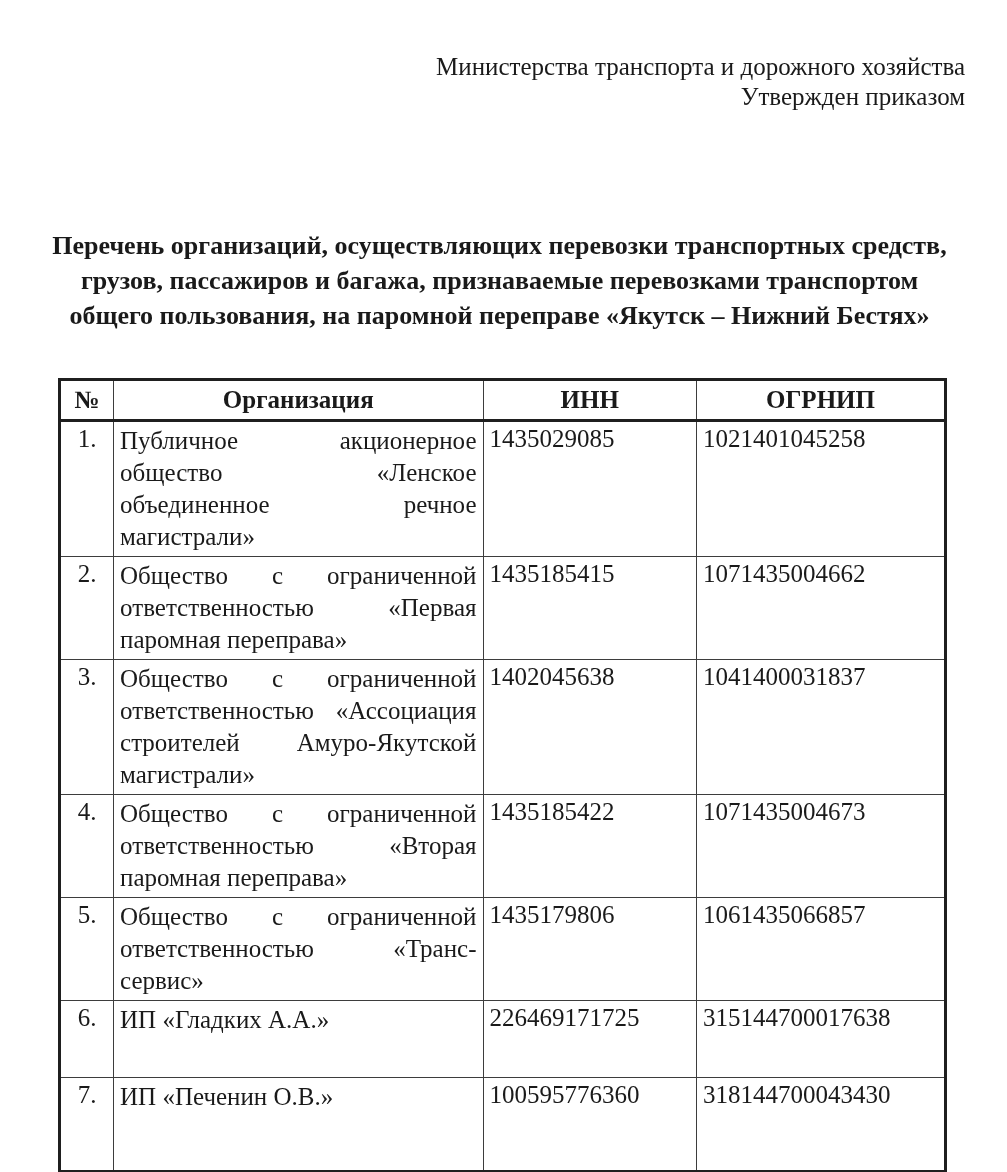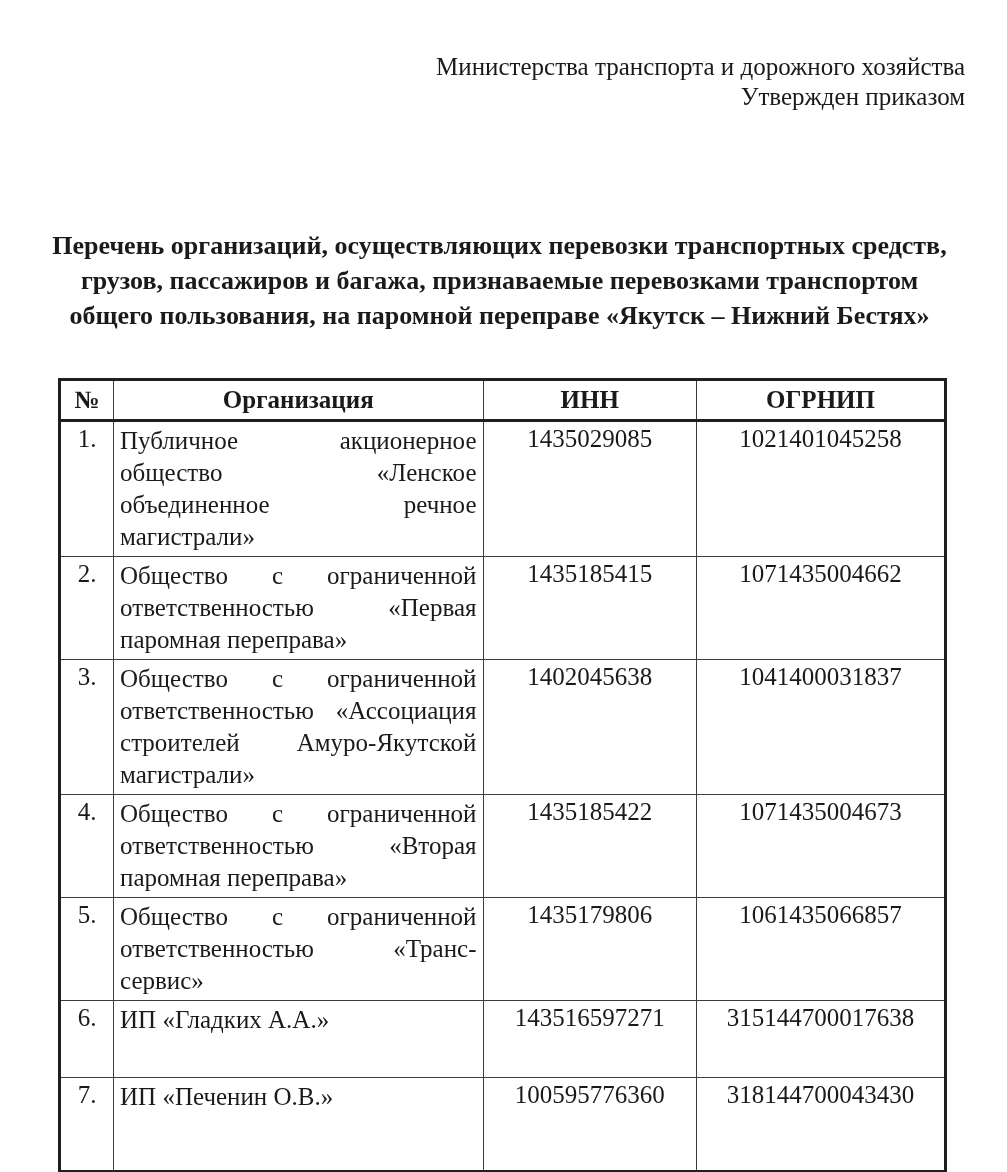--- a/index.html
+++ b/index.html
@@ -75,21 +75,20 @@
   }
   td.org-cell {
     text-align: justify;
     text-align-last: left;
     padding-left: 9px;
     padding-right: 9px;
     padding-top: 6px;
     line-height: 32px;
   }
   td.inn-cell, td.ogrnip-cell {
-    text-align: center;
     padding-top: 6px;
   }
   
   tbody tr:nth-child(1) td { height: 110px; }
   tbody tr:nth-child(2) td { height: 90px; }
   tbody tr:nth-child(3) td { height: 116px; }
   tbody tr:nth-child(4) td { height: 88px; }
   tbody tr:nth-child(5) td { height: 86px; }
   tbody tr:nth-child(6) td { height: 70px; }
   tbody tr:nth-child(7) td { height: 86px; }
@@ -148,21 +147,21 @@
         </tr>
         <tr>
           <td class="num-cell">5.</td>
           <td class="org-cell">Общество с ограниченной ответственностью «Транс-сервис»</td>
           <td class="inn-cell">1435179806</td>
           <td class="ogrnip-cell">1061435066857</td>
         </tr>
         <tr>
           <td class="num-cell">6.</td>
           <td class="org-cell">ИП «Гладких А.А.»</td>
-          <td class="inn-cell">143516597271</td>
+          <td class="inn-cell">226469171725</td>
           <td class="ogrnip-cell">315144700017638</td>
         </tr>
         <tr>
           <td class="num-cell">7.</td>
           <td class="org-cell">ИП «Печенин О.В.»</td>
           <td class="inn-cell">100595776360</td>
           <td class="ogrnip-cell">318144700043430</td>
         </tr>
       </tbody>
   </table>

